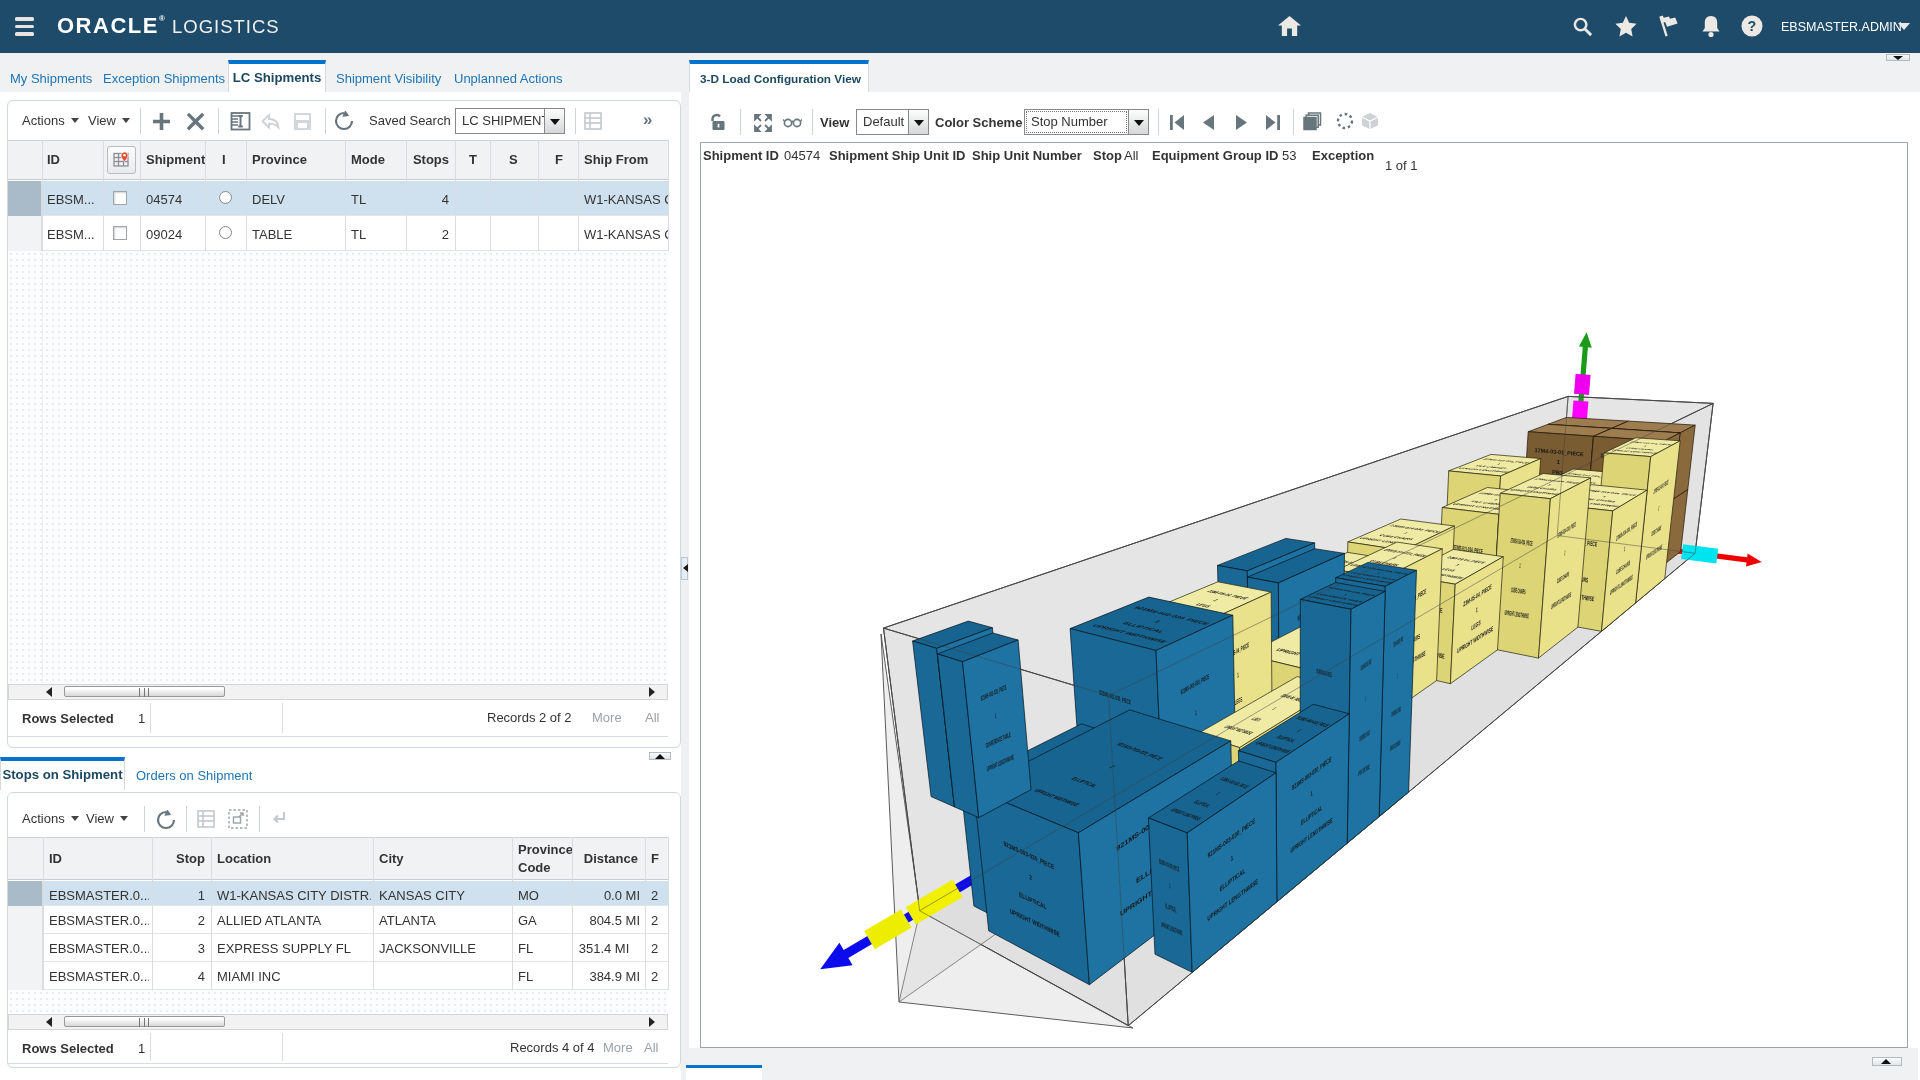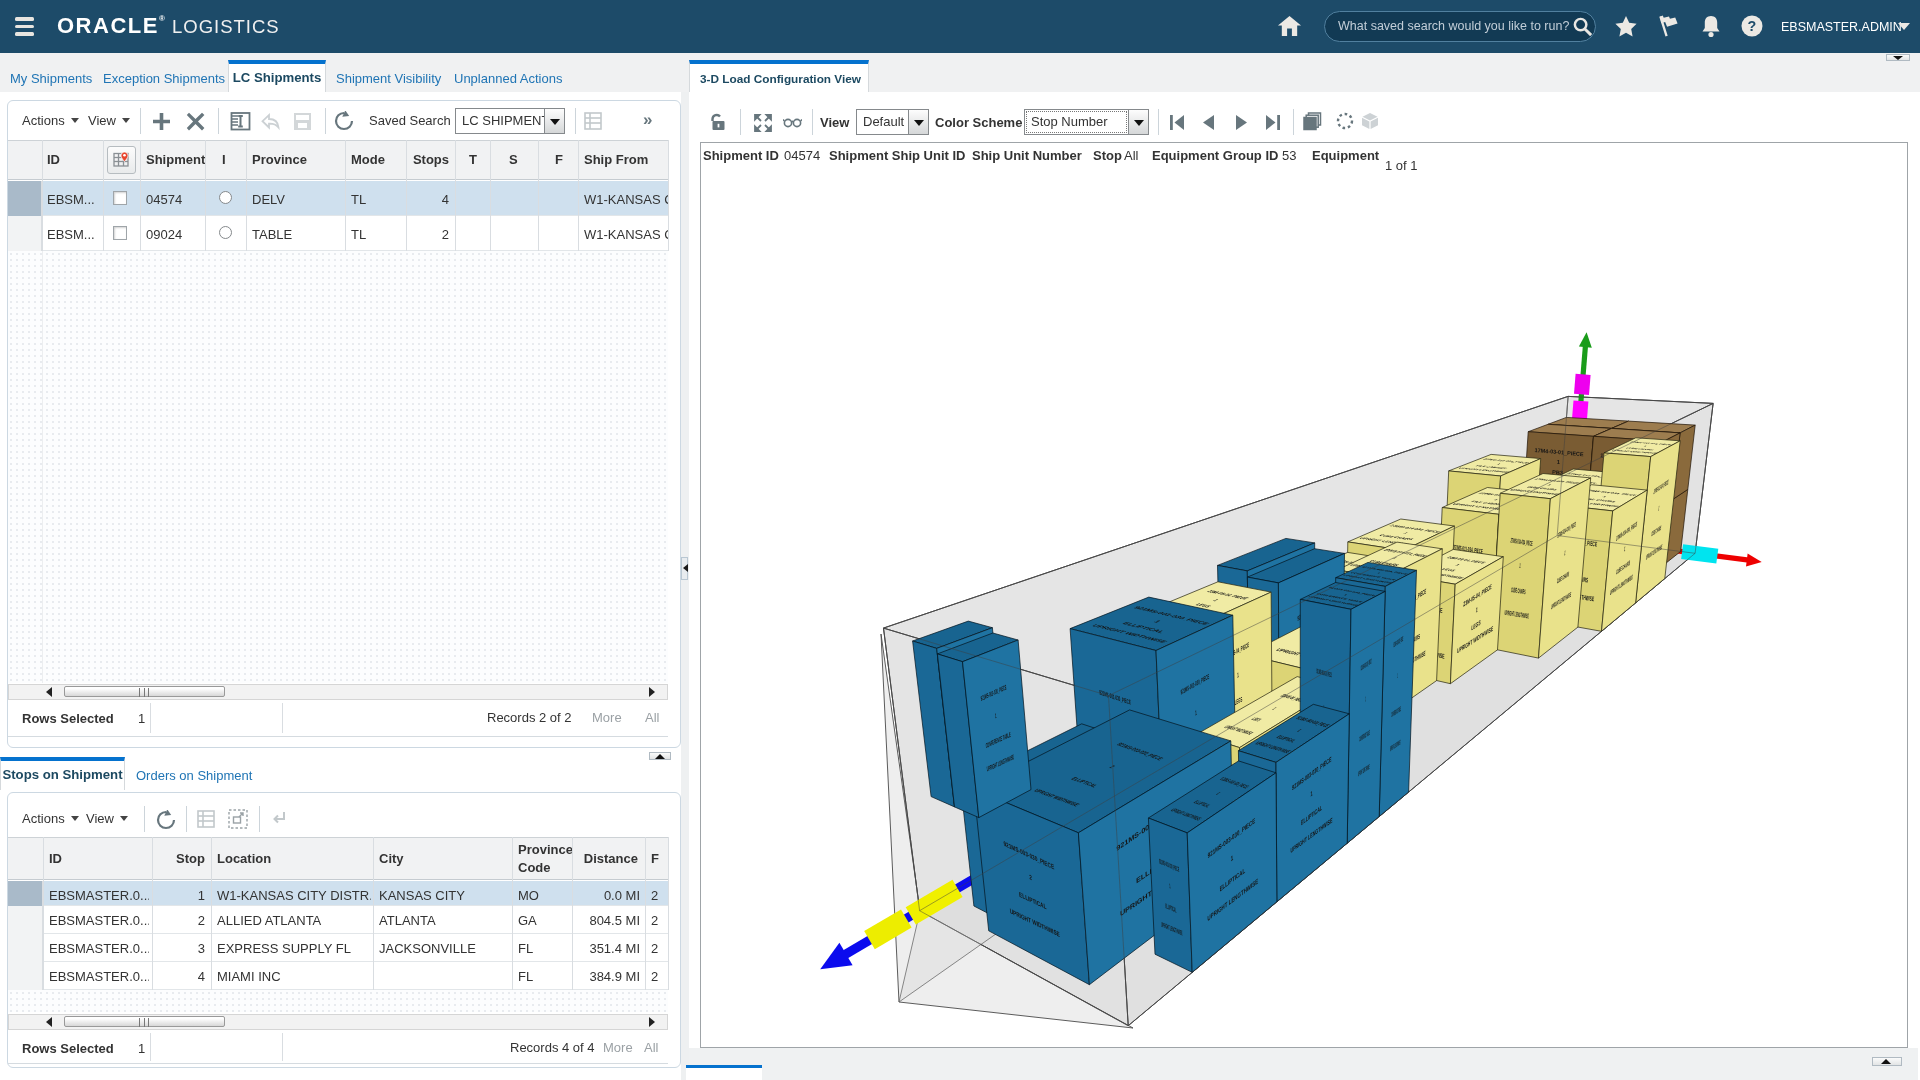--- a/index.html
+++ b/index.html
@@ -33,21 +33,20 @@
 <div class="abs" style="left:15px;top:17px;width:19px">
       <div class="hbar"></div>
       <div class="hbar"></div>
       <div class="hbar"></div>
     </div>
 <div class="abs" style="left:57px;top:13px;color:#fff;font-size:22px;font-weight:700;letter-spacing:1.5px">ORACLE<span style="font-size:8px;vertical-align:12px">®</span></div>
 <div class="abs" style="left:172px;top:16px;color:#f0f0f0;font-size:18.5px;letter-spacing:1px;font-weight:400">LOGISTICS</div>
 <svg class="abs" style="left:1277px;top:14px" width="25" height="24" viewBox="0 0 26 25">
       <path d="M13 2 L25 12 L21 12 L21 23 L15.5 23 L15.5 15 L10.5 15 L10.5 23 L5 23 L5 12 L1 12 Z" fill="#ece9e4"></path>
     </svg>
-<div class="abs" style="left:1324px;top:11px;width:272px;height:31px;background:#123a54;border:1px solid #51809f;border-radius:16px;color:#c2ced8;font-size:12.5px;line-height:29px;padding-left:13px">What saved search would you like to run?</div>
 <svg class="abs" style="left:1572px;top:16px" width="22" height="22" viewBox="0 0 23 23">
       <circle cx="9" cy="9" r="6" fill="none" stroke="#e8e6e2" stroke-width="2.6"></circle>
       <line x1="13.5" y1="13.5" x2="20" y2="20" stroke="#e8e6e2" stroke-width="3"></line>
     </svg>
 <svg class="abs" style="left:1615px;top:16px" width="22" height="21" viewBox="0 0 22 21">
       <path d="M11 0 L14.2 6.8 L21.6 7.8 L16.2 13 L17.6 20.4 L11 16.8 L4.4 20.4 L5.8 13 L0.4 7.8 L7.8 6.8 Z" fill="#ece9e4"></path>
     </svg>
 <svg class="abs" style="left:1657px;top:15px" width="23" height="22" viewBox="0 0 24 23">
       <path d="M3.5 1.5 L6 0.6 L7 3 L12.5 1.5 L13.5 4 L19 2.5 L21.5 8.8 L10.5 12.2 L8.5 7.2 L4.3 8.6 Z" fill="#ece9e4"></path>
       <line x1="3.5" y1="1.5" x2="10" y2="22" stroke="#ece9e4" stroke-width="2.4"></line>
@@ -249,21 +248,21 @@
 <div class="cell" style="left:518px;top:913px">GA</div>
 <div class="cell" style="left:568px;top:913px;width:72px;text-align:right">804.5 MI</div>
 <div class="cell" style="left:651px;top:913px">2</div>
 <div class="abs" style="left:8px;top:934px;width:660px;height:28px;background:#fff;border-bottom:1px solid #e2e6e9"></div>
 <div class="abs" style="left:8px;top:934px;width:35px;height:28px;background:#f2f3f4;border-right:1px solid #d9dde1"></div>
 <div class="cell lnk" style="left:49px;top:941px;width:100px">EBSMASTER.0...</div>
 <div class="cell" style="left:145px;top:941px;width:60px;text-align:right">3</div>
 <div class="cell lnk" style="left:217px;top:941px;width:154px">EXPRESS SUPPLY FL</div>
 <div class="cell" style="left:379px;top:941px">JACKSONVILLE</div>
 <div class="cell" style="left:518px;top:941px">FL</div>
-<div class="cell" style="left:568px;top:941px;width:72px;text-align:right">351.4 MI</div>
+<div class="cell" style="left:568px;top:941px;width:72px;text-align:center">351.4 MI</div>
 <div class="cell" style="left:651px;top:941px">2</div>
 <div class="abs" style="left:8px;top:962px;width:660px;height:28px;background:#fff;border-bottom:1px solid #e2e6e9"></div>
 <div class="abs" style="left:8px;top:962px;width:35px;height:28px;background:#f2f3f4;border-right:1px solid #d9dde1"></div>
 <div class="cell lnk" style="left:49px;top:969px;width:100px">EBSMASTER.0...</div>
 <div class="cell" style="left:145px;top:969px;width:60px;text-align:right">4</div>
 <div class="cell lnk" style="left:217px;top:969px;width:154px">MIAMI INC</div>
 <div class="cell" style="left:379px;top:999px">MIAMI</div>
 <div class="cell" style="left:518px;top:969px">FL</div>
 <div class="cell" style="left:568px;top:969px;width:72px;text-align:right">384.9 MI</div>
 <div class="cell" style="left:651px;top:969px">2</div>
@@ -360,21 +359,21 @@
 
 <div class="abs" style="left:700px;top:142px;width:1208px;height:906px;background:#fff;border:1px solid #9fa4a8"></div>
 <div class="abs bld" style="left:703px;top:148px">Shipment ID</div>
     <div class="cell" style="left:784px;top:148px">04574</div>
 <div class="abs bld" style="left:829px;top:148px">Shipment Ship Unit ID</div>
 <div class="abs bld" style="left:972px;top:148px">Ship Unit Number</div>
 <div class="abs bld" style="left:1093px;top:148px">Stop</div>
     <div class="cell" style="left:1124px;top:148px">All</div>
 <div class="abs bld" style="left:1152px;top:148px">Equipment Group ID</div>
     <div class="cell" style="left:1282px;top:148px">53</div>
-<div class="abs bld" style="left:1312px;top:148px">Equipment</div>
+<div class="abs bld" style="left:1312px;top:148px">Exception</div>
     <div class="cell" style="left:1385px;top:158px">1 of 1</div>
 <svg class="abs" style="left:700px;top:142px" width="1208" height="906" viewBox="0 0 1208 906">
       <polygon points="857.2,393.5 995.1,411.3 1013.1,261.4 868.1,254.4" fill="#dadada" fill-opacity="0.55" stroke="#4a4a4a" stroke-width="0.9"></polygon>
 <polygon points="857.2,393.5 219.6,768.7 183.5,486.1 868.1,254.4" fill="#d6d6d6" fill-opacity="0.52" stroke="#4a4a4a" stroke-width="0.9"></polygon>
 <polygon points="857.2,393.5 995.1,411.3 428.2,883.7 219.6,768.7" fill="#cfcfcf" fill-opacity="0.55" stroke="#4a4a4a" stroke-width="0.9"></polygon>
 <polygon points="995.1,411.3 428.2,883.7 408.5,553.7 1013.1,261.4" fill="#dadada" fill-opacity="0.42" stroke="#4a4a4a" stroke-width="0.9"></polygon>
 <polygon points="868.1,254.4 1013.1,261.4 408.5,553.7 183.5,486.1" fill="#dedede" fill-opacity="0.38" stroke="#4a4a4a" stroke-width="0.9"></polygon>
 <polygon points="219.6,768.7 428.2,883.7 408.5,553.7 183.5,486.1" fill="#dadada" fill-opacity="0.38" stroke="#4a4a4a" stroke-width="0.9"></polygon>
 <polygon points="181,492 199,860 433,886 220,769" fill="#d9d9d9" fill-opacity="0.45" stroke="#4a4a4a" stroke-width="0.9"></polygon>
 <polygon points="199,860 857,398 220,769" fill="#dcdcdc" fill-opacity="0.5" stroke="#5a5a5a" stroke-width="0.7"></polygon>

